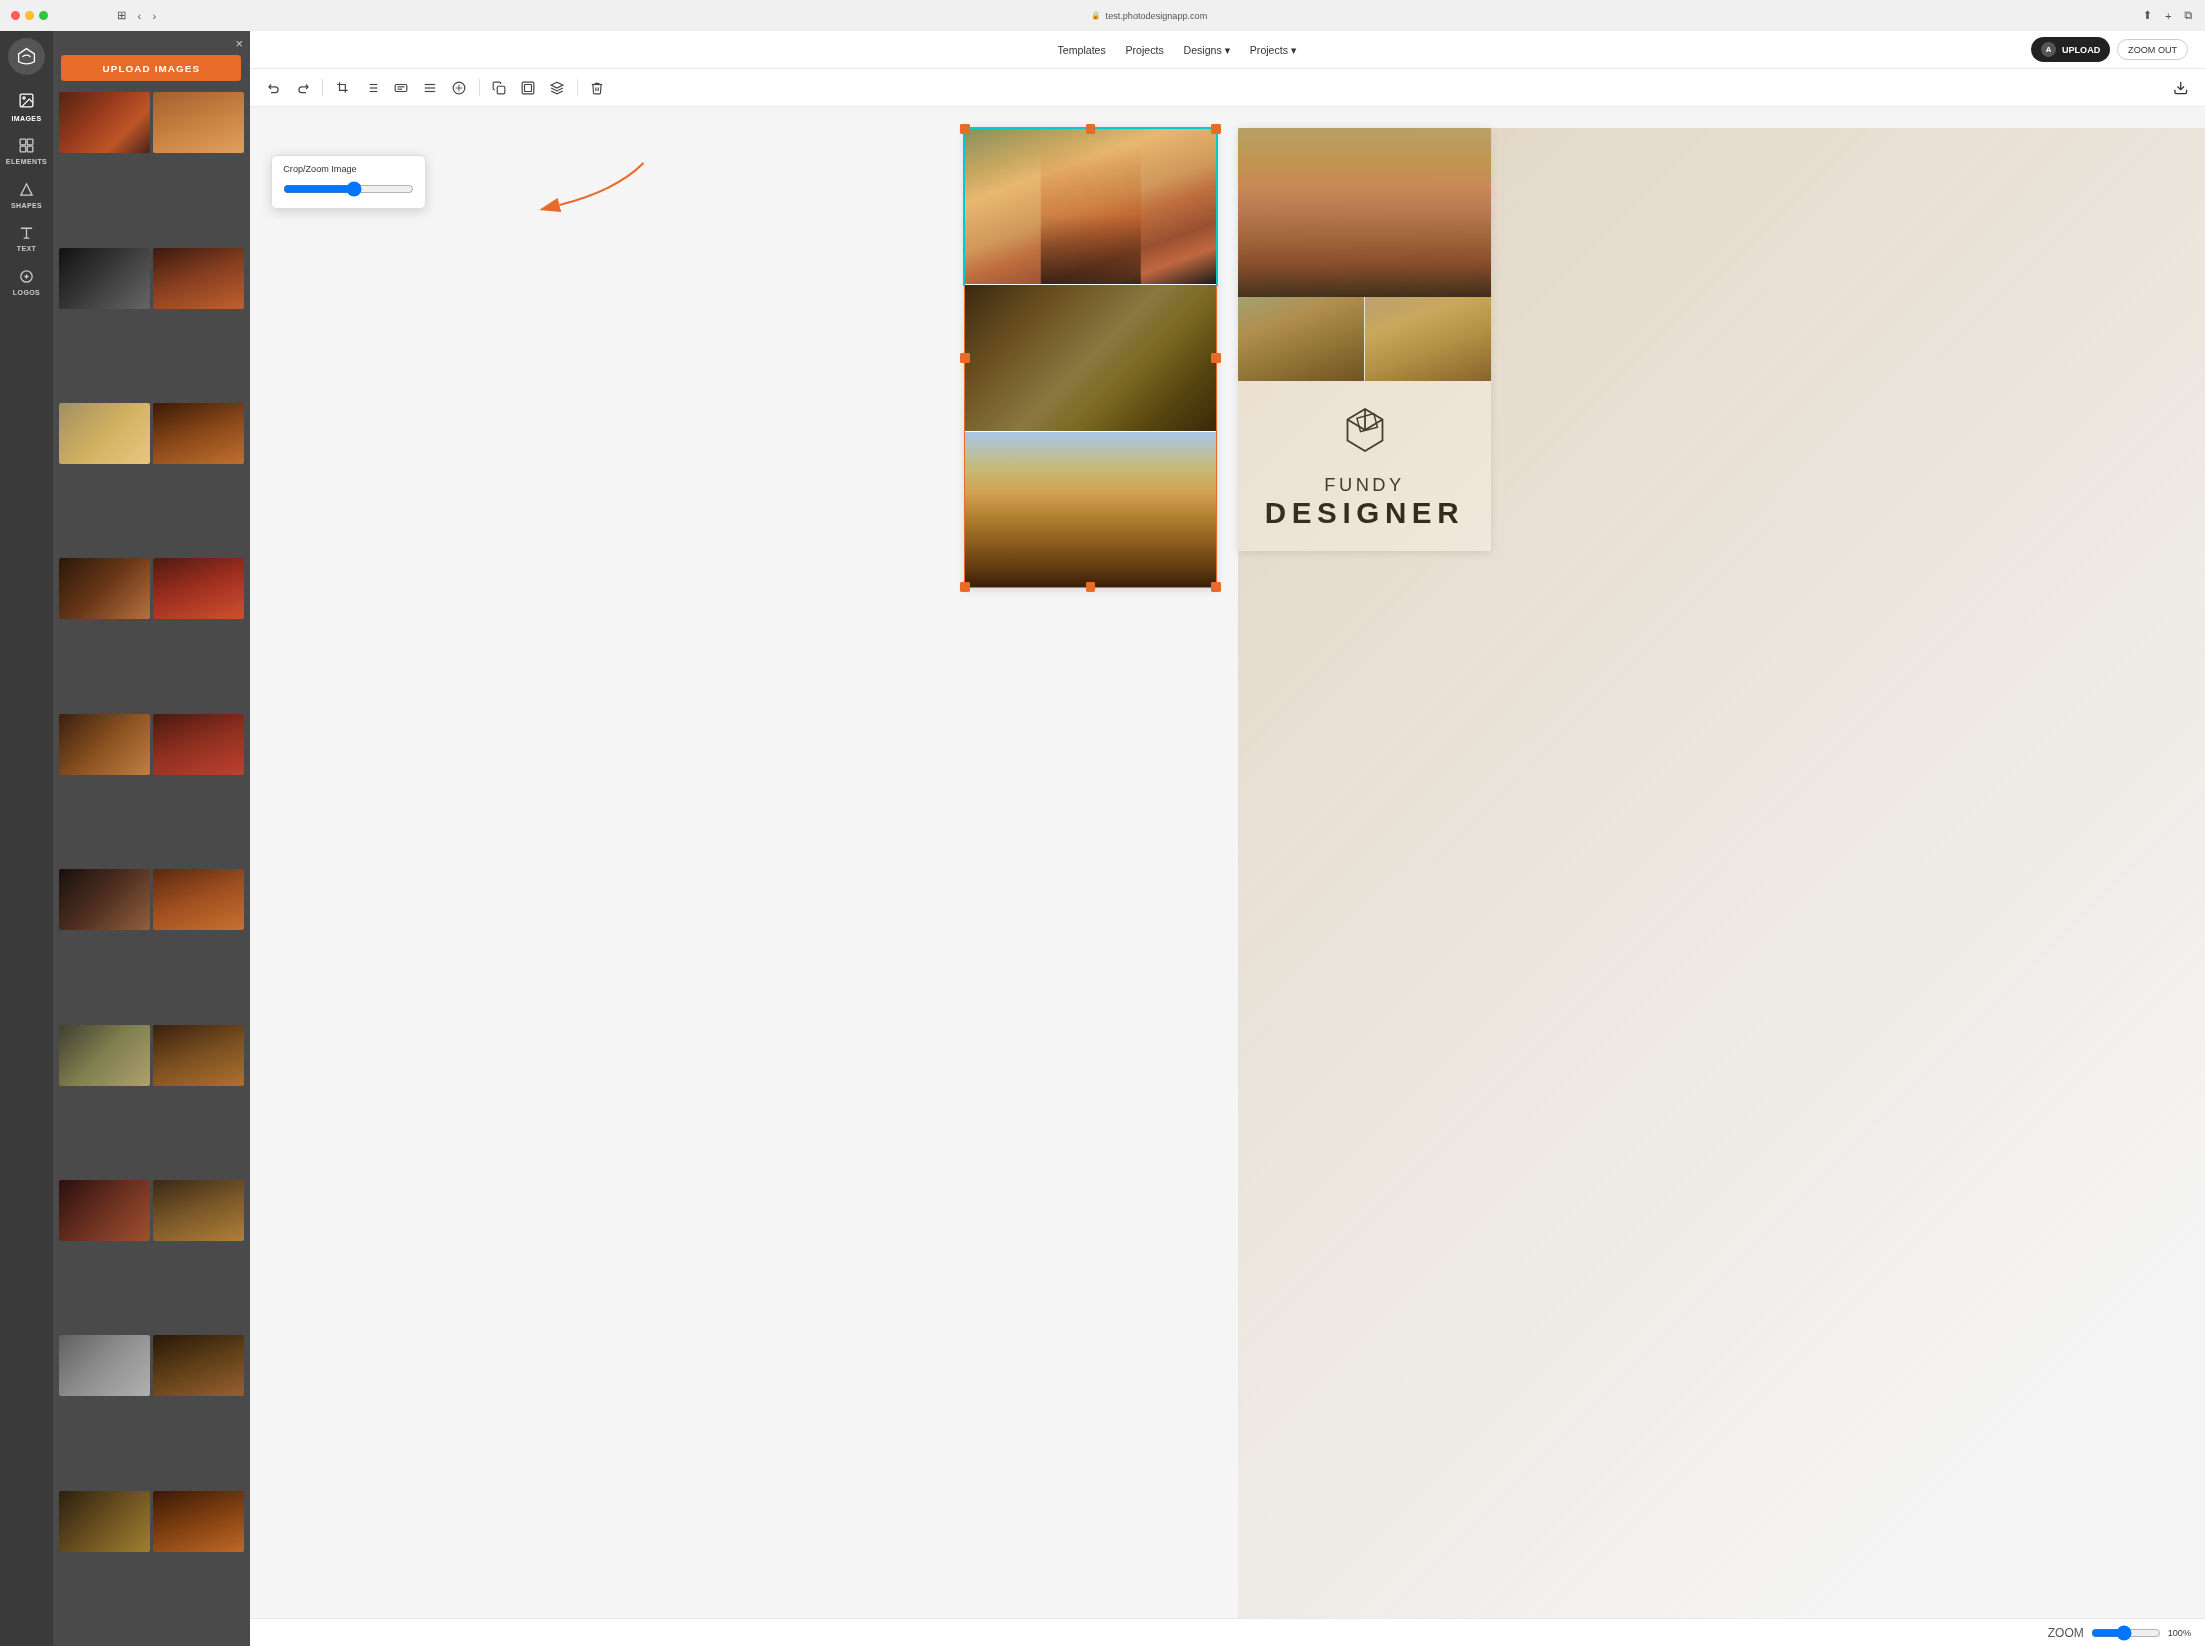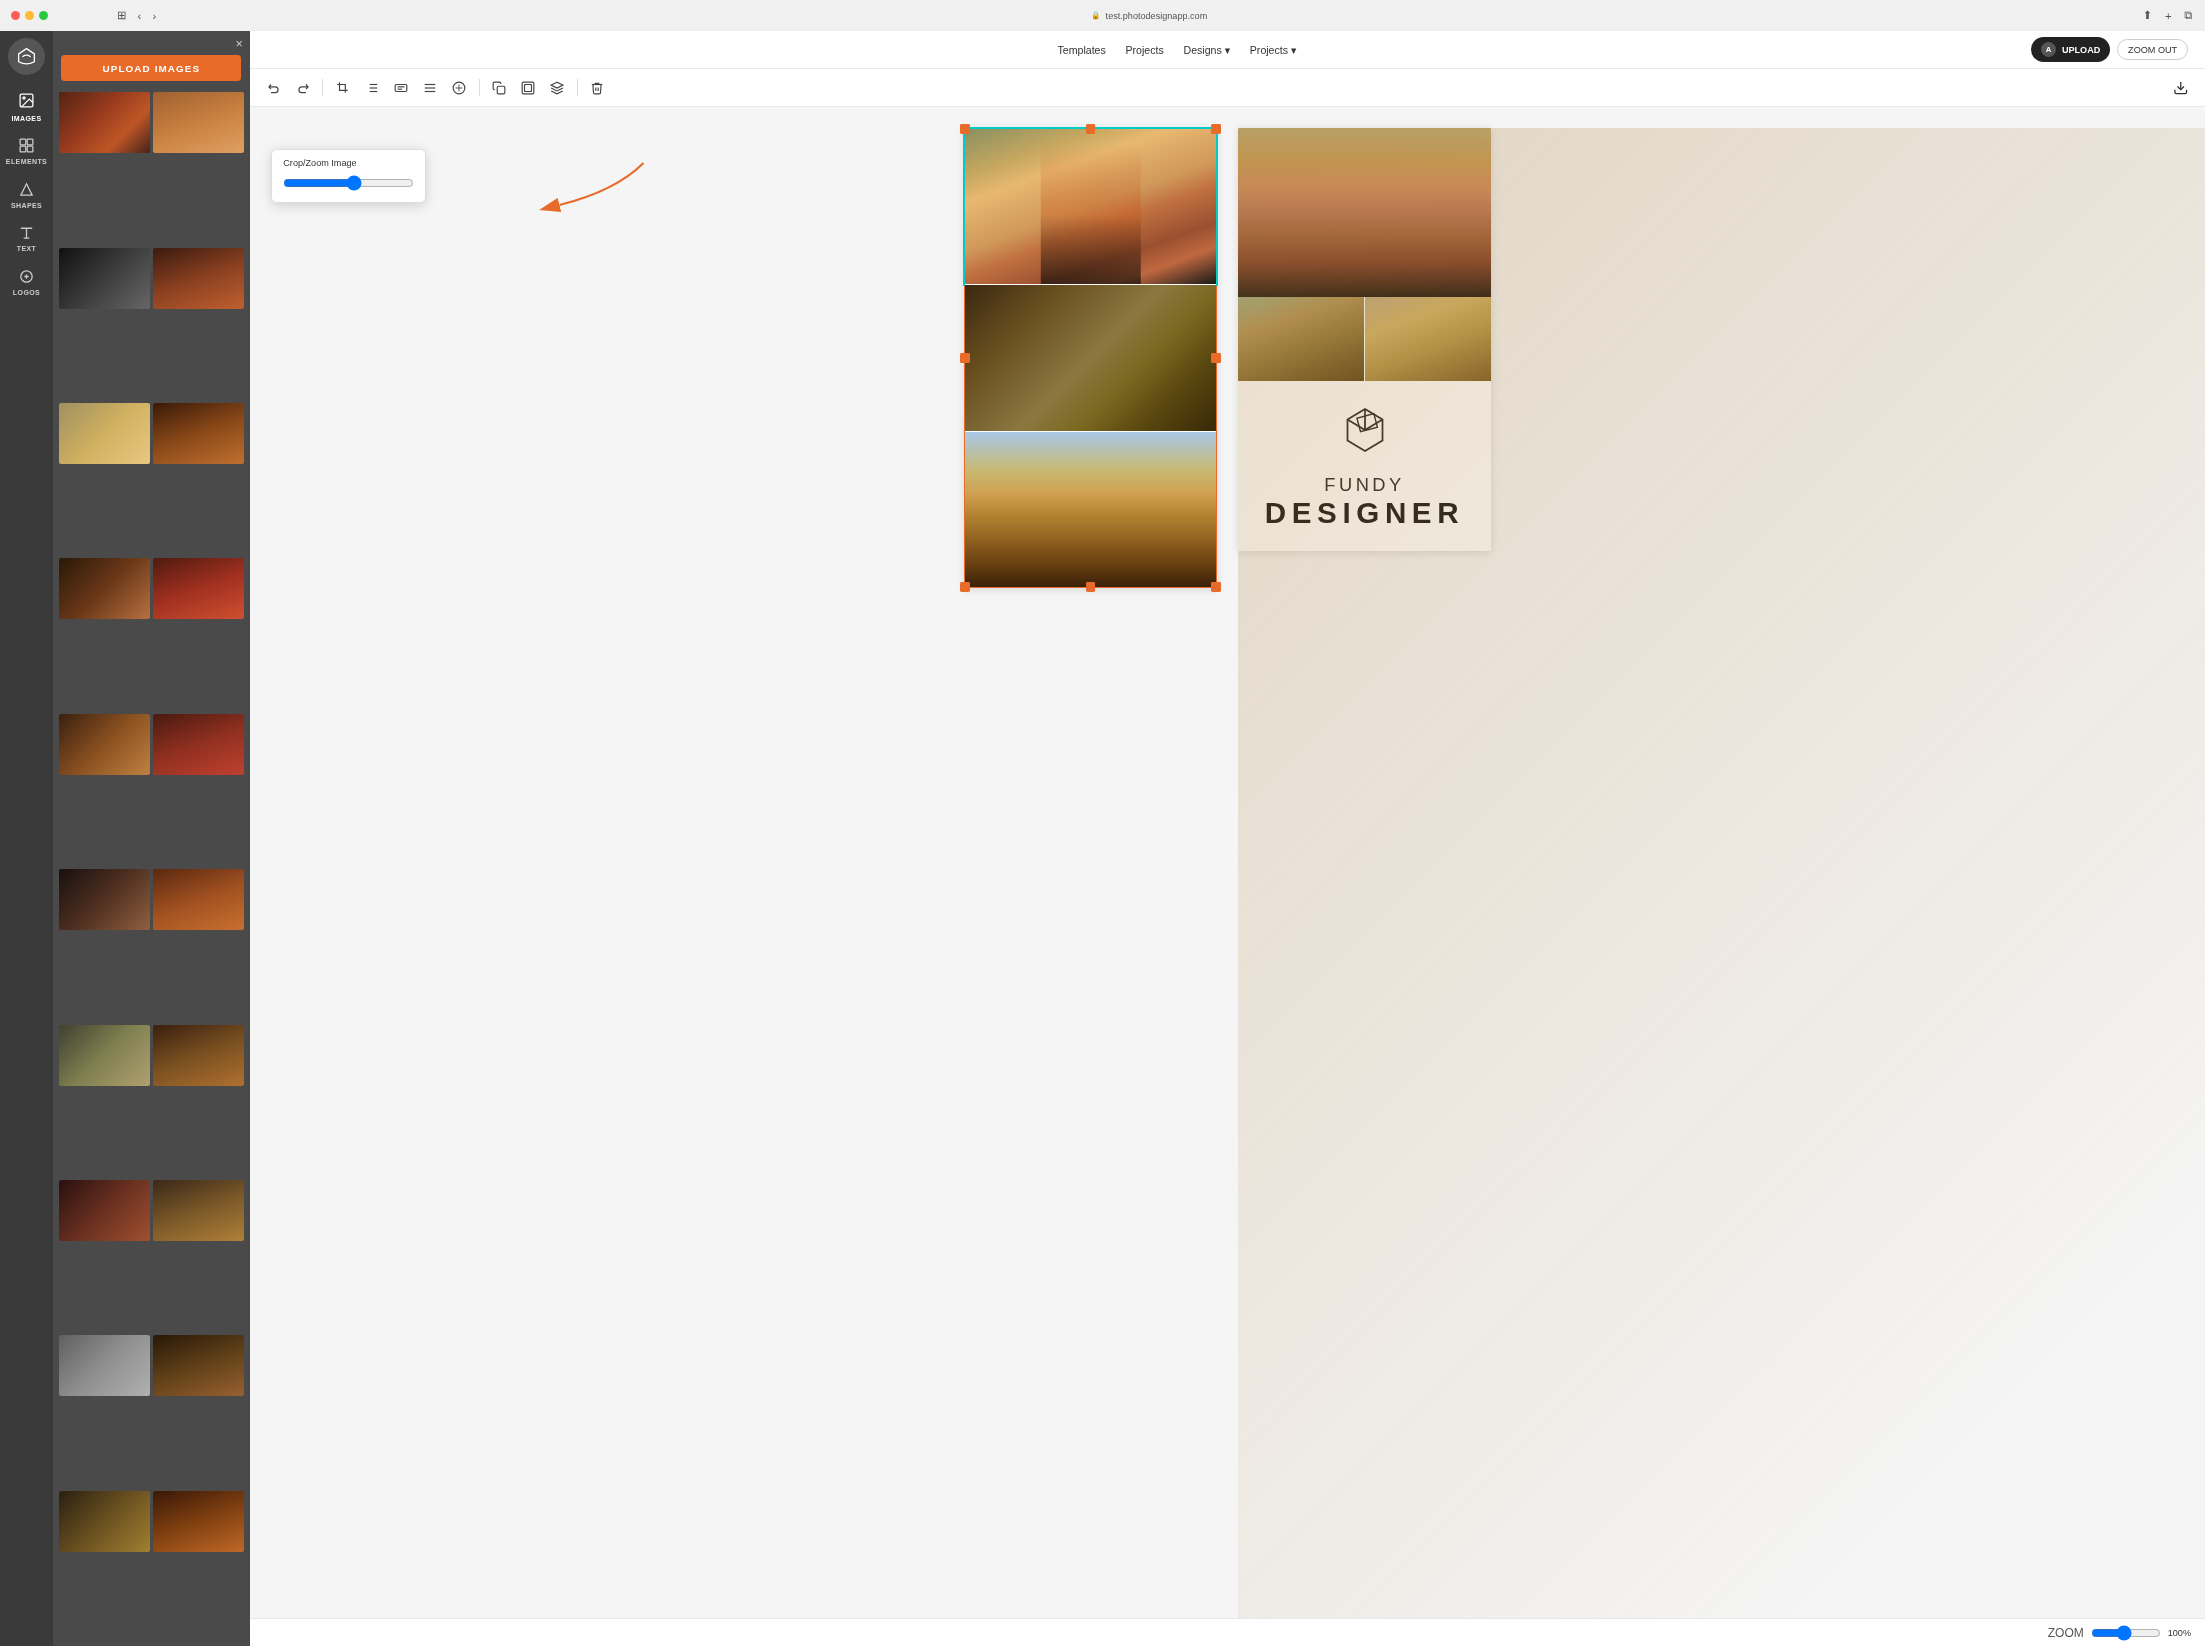--- a/index.html
+++ b/index.html
@@ -92,21 +92,21 @@
     .right-top { height: 169px; overflow: hidden; }
     .right-bottom-row { display: grid; grid-template-columns: 1fr 1fr; height: 84px; }
     .right-bottom-left { overflow: hidden; border-right: 1.4px solid white; }
     .right-bottom-right { overflow: hidden; }
     .right-logo-area { padding: 21px 14px; display: flex; flex-direction: column; align-items: center; justify-content: center; }
     .fundy-logo { margin-bottom: 7px; }
     .fundy-name { font-size: 18.3px; font-weight: 300; letter-spacing: 3.5px; color: #222; }
     .fundy-designer { font-size: 29.6px; font-weight: 800; letter-spacing: 5.6px; color: #111; }
 
     
-    .crop-tooltip { position: absolute; background: white; border: 0.7px solid #ddd; border-radius: 5.6px; padding: 8.4px 11.3px; box-shadow: 0 2.8px 11.3px rgba(0,0,0,0.15); z-index: 100; left: 21px; top: 42px; width: 155px; }
+    .crop-tooltip { position: absolute; background: white; border: 0.7px solid #ddd; border-radius: 5.6px; padding: 8.4px 11.3px; box-shadow: 0 2.8px 11.3px rgba(0,0,0,0.15); z-index: 100; left: 21px; top: 48px; width: 155px; }
     .crop-tooltip-label { font-size: 9.1px; color: #333; margin-bottom: 7px; }
     .crop-slider { width: 100%; cursor: pointer; }
 
     
     .arrow-overlay { position: absolute; top: 42px; left: 225px; width: 211px; height: 84px; pointer-events: none; z-index: 50; }
 
     
     .zoom-bar { height: 28px; background: white; border-top: 0.7px solid #e8e8e8; display: flex; align-items: center; justify-content: flex-end; padding: 0 14px; gap: 7px; flex-shrink: 0; }
     .zoom-label { font-size: 12px; color: #555; }
     .zoom-slider { width: 70px; cursor: pointer; }

